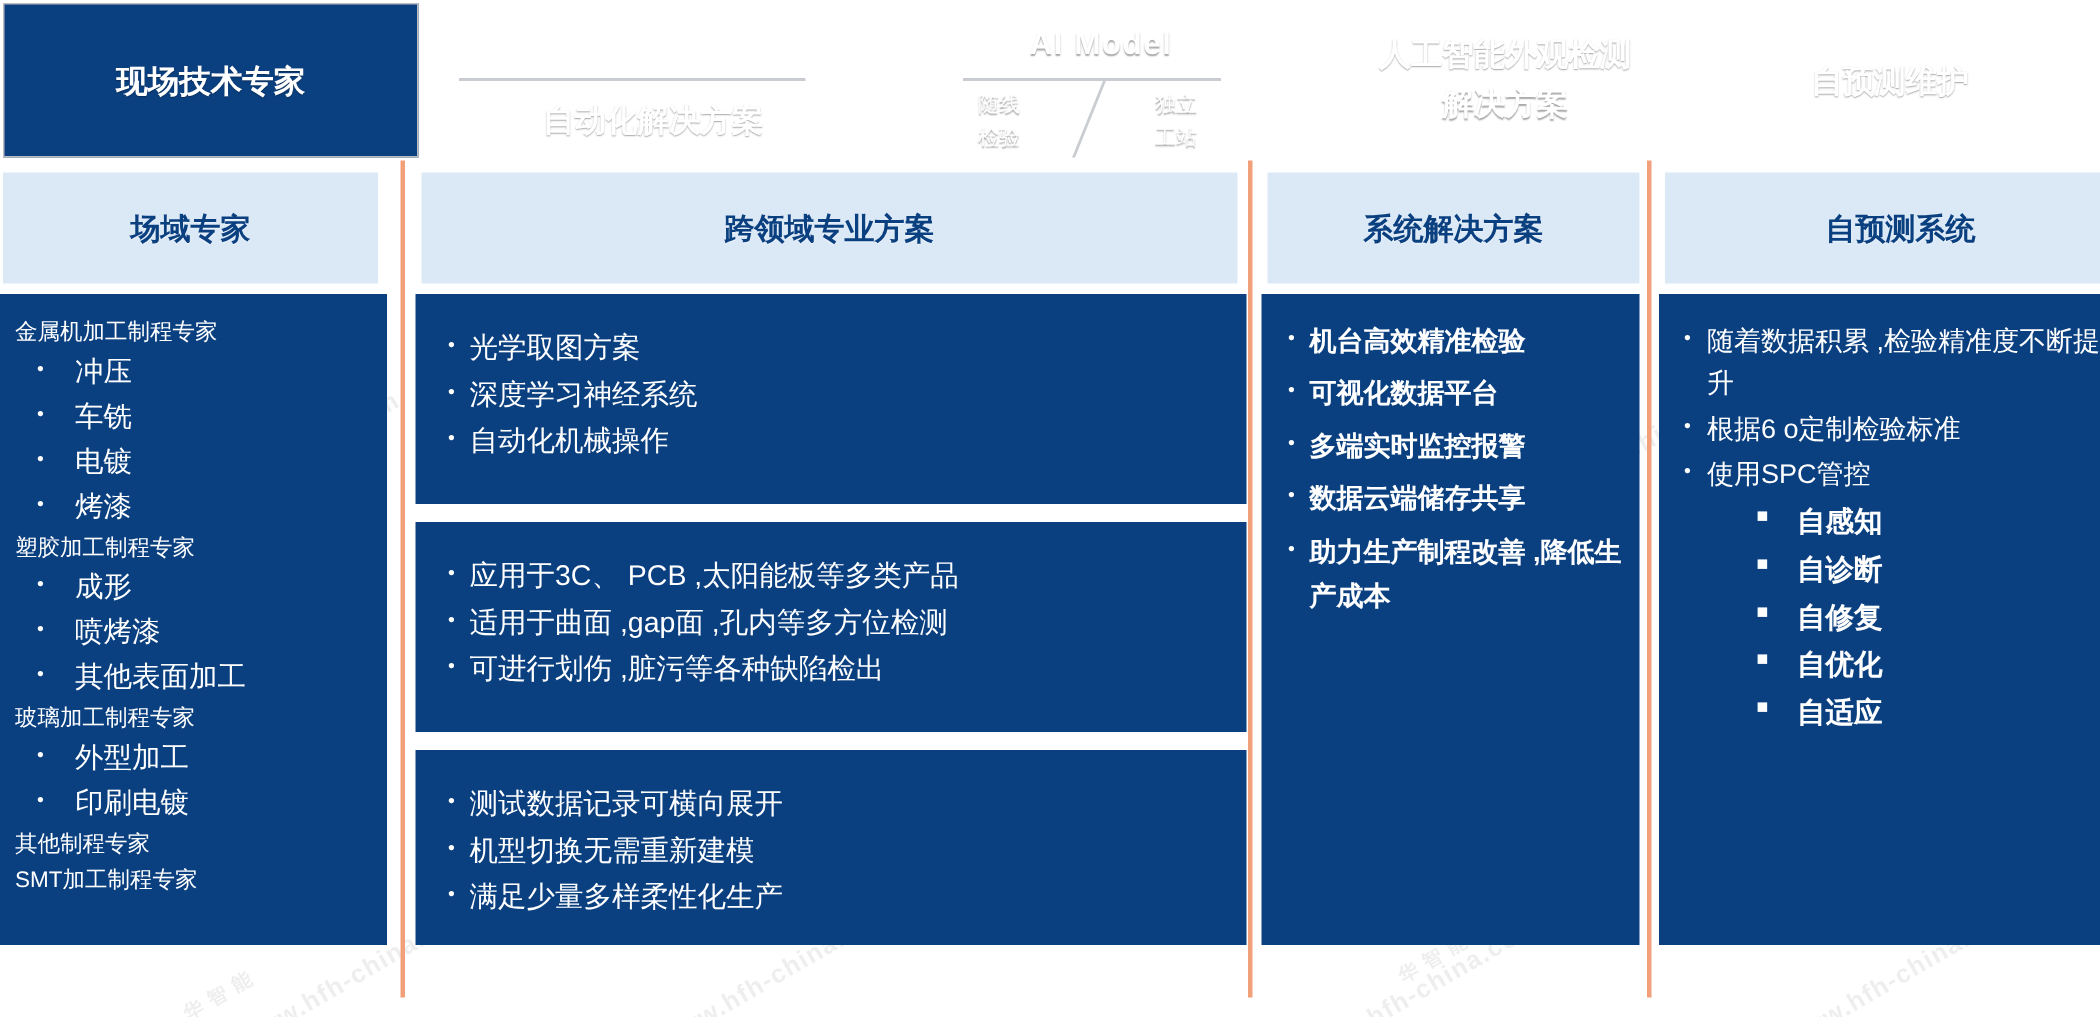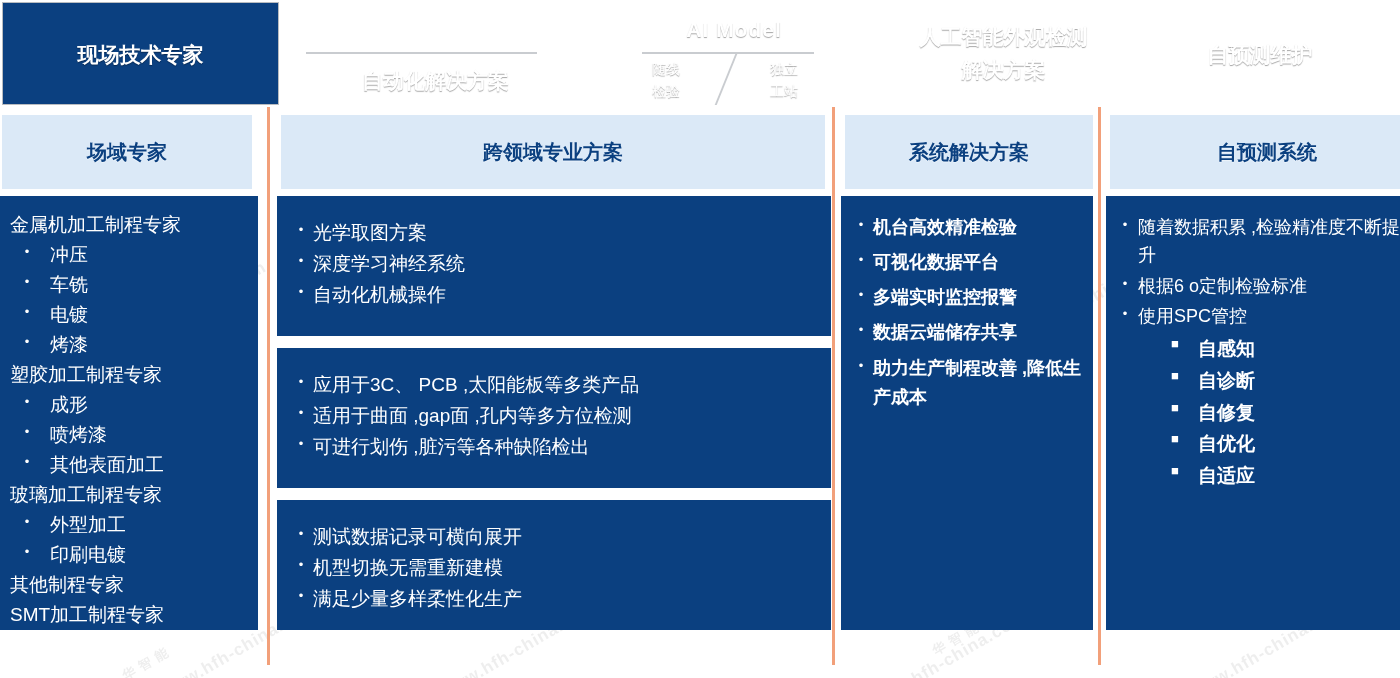--- a/index.html
+++ b/index.html
@@ -100,21 +100,21 @@
   .bullet{
     flex:0 0 auto;
     display:inline-block;
     text-align:center;
   }
   .txt{flex:1 1 auto;}
 
   
   .c1{padding:14px 8px 0 8px;}
   .c1 .hd{
-    font-size:19px;
+    font-size:15px;
     line-height:1.58;
     padding-left:2px;
     white-space:nowrap;
   }
   .c1 .sub{
     font-size:19px;
     line-height:1.58;
     display:flex;
   }
   .c1 .sub .bullet{width:38px;font-size:13px;line-height:1.9;}

